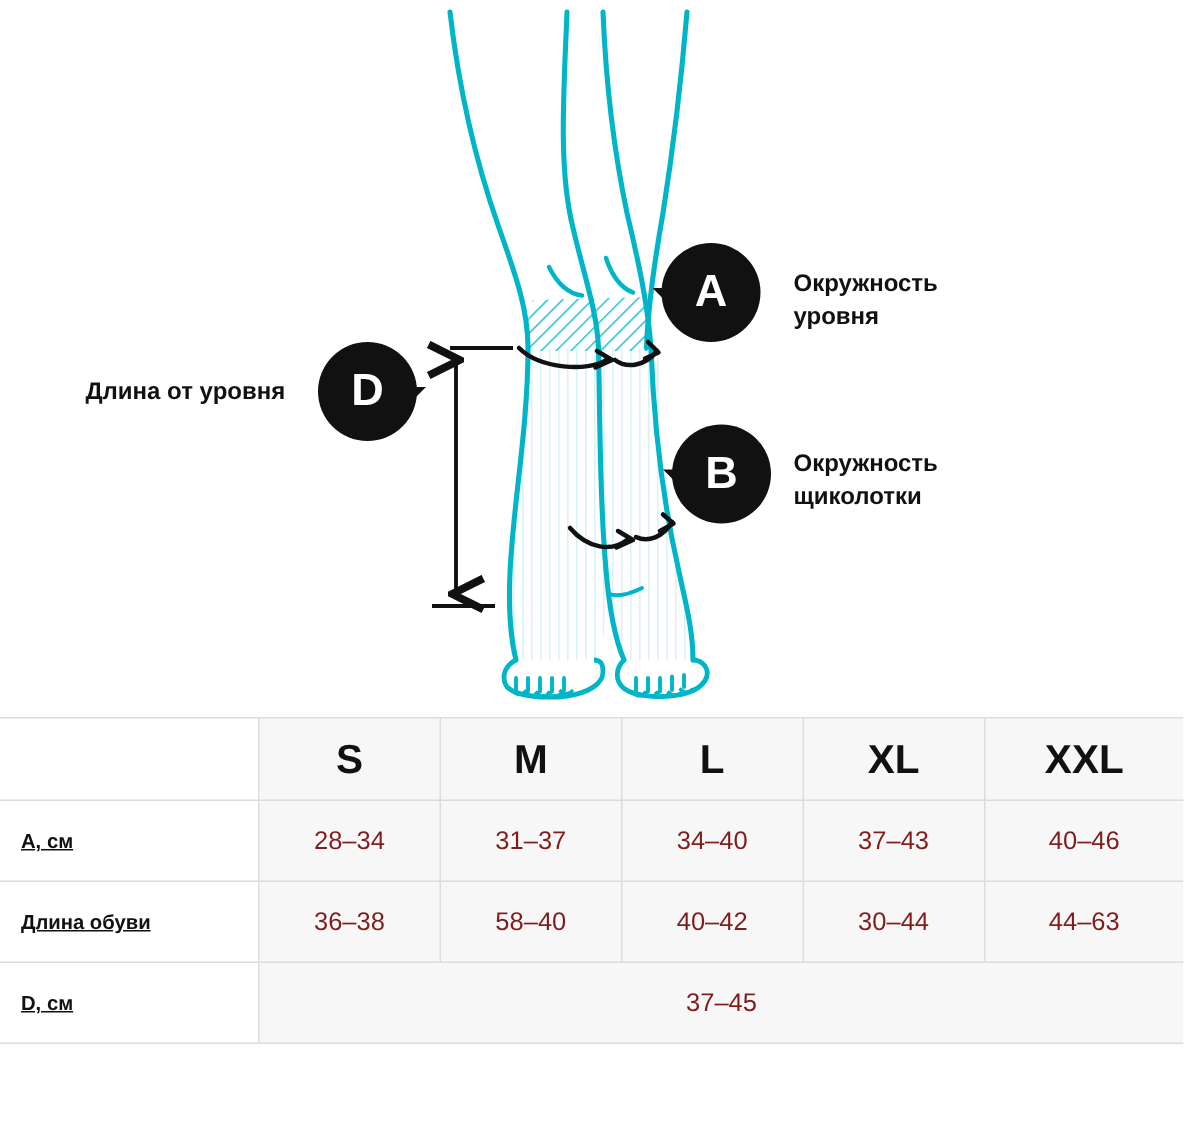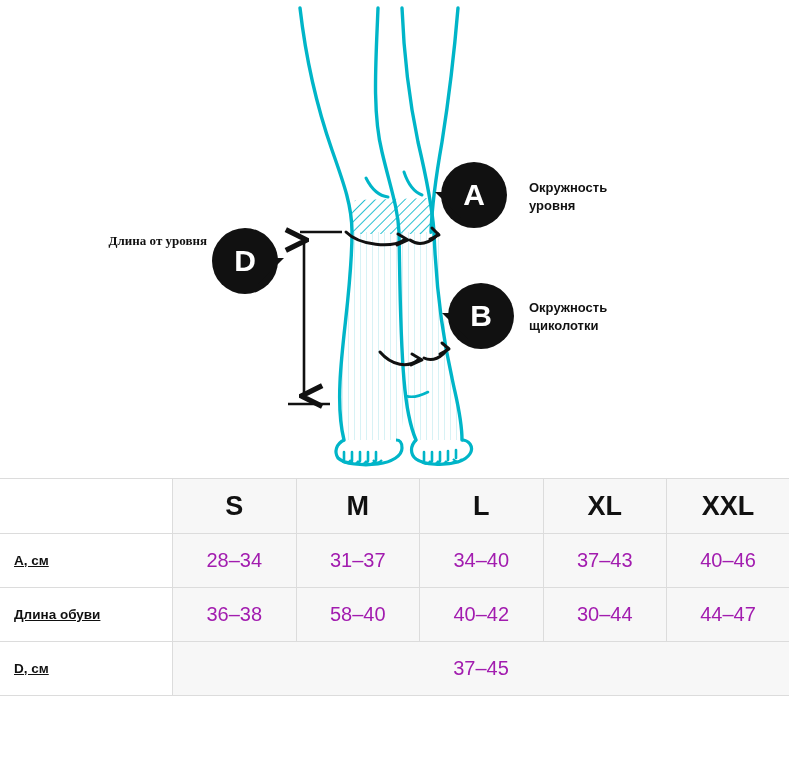--- a/index.html
+++ b/index.html
@@ -67,28 +67,28 @@
   #badge-d { left: 212px; top: 228px; }
   #badge-d .tail {
     right: -6px; top: 30px;
     border-top: 0 solid transparent;
     border-bottom: 26px solid transparent;
     border-left: 26px solid #111111;
   }
 
   .callout-label {
     position: absolute;
-    font-size: 13px;
+    font-size: 16px;
     font-weight: bold;
     line-height: 1.35;
     color: #111111;
   }
   #label-a { left: 529px; top: 179px; }
   #label-b { left: 529px; top: 299px; }
-  #label-d { left: 57px; top: 232px; text-align: right; width: 150px; font-family: Liberation Serif, serif; }
+  #label-d { left: 57px; top: 251px; text-align: left; width: 150px; }
 
   
   #size-table {
     position: absolute;
     left: 0;
     top: 478px;
     width: 789px;
     border-collapse: collapse;
     font-family: "Liberation Sans", sans-serif;
   }
@@ -117,22 +117,22 @@
     font-weight: bold;
     color: #111111;
   }
   .hdr-row th:first-child {
     background: #ffffff;
     border-top: none;
     border-left: none;
   }
   .data-row td {
     height: 53px;
-    font-size: 20px;
-    color: #a21caf;
+    font-size: 17px;
+    color: #7f1d1d;
   }
   .data-row td:first-child {
     color: #111111;
     text-decoration: underline;
   }
 </style>
 </head>
 <body>
 
 <div id="diagram">
@@ -260,20 +260,20 @@
       <td>34–40</td>
       <td>37–43</td>
       <td>40–46</td>
     </tr>
     <tr class="data-row">
       <td>Длина обуви</td>
       <td>36–38</td>
       <td>58–40</td>
       <td>40–42</td>
       <td>30–44</td>
-      <td>44–47</td>
+      <td>44–63</td>
     </tr>
     <tr class="data-row">
       <td>D, см</td>
       <td colspan="5">37–45</td>
     </tr>
   </tbody>
 </table>
 
 </body></html>

